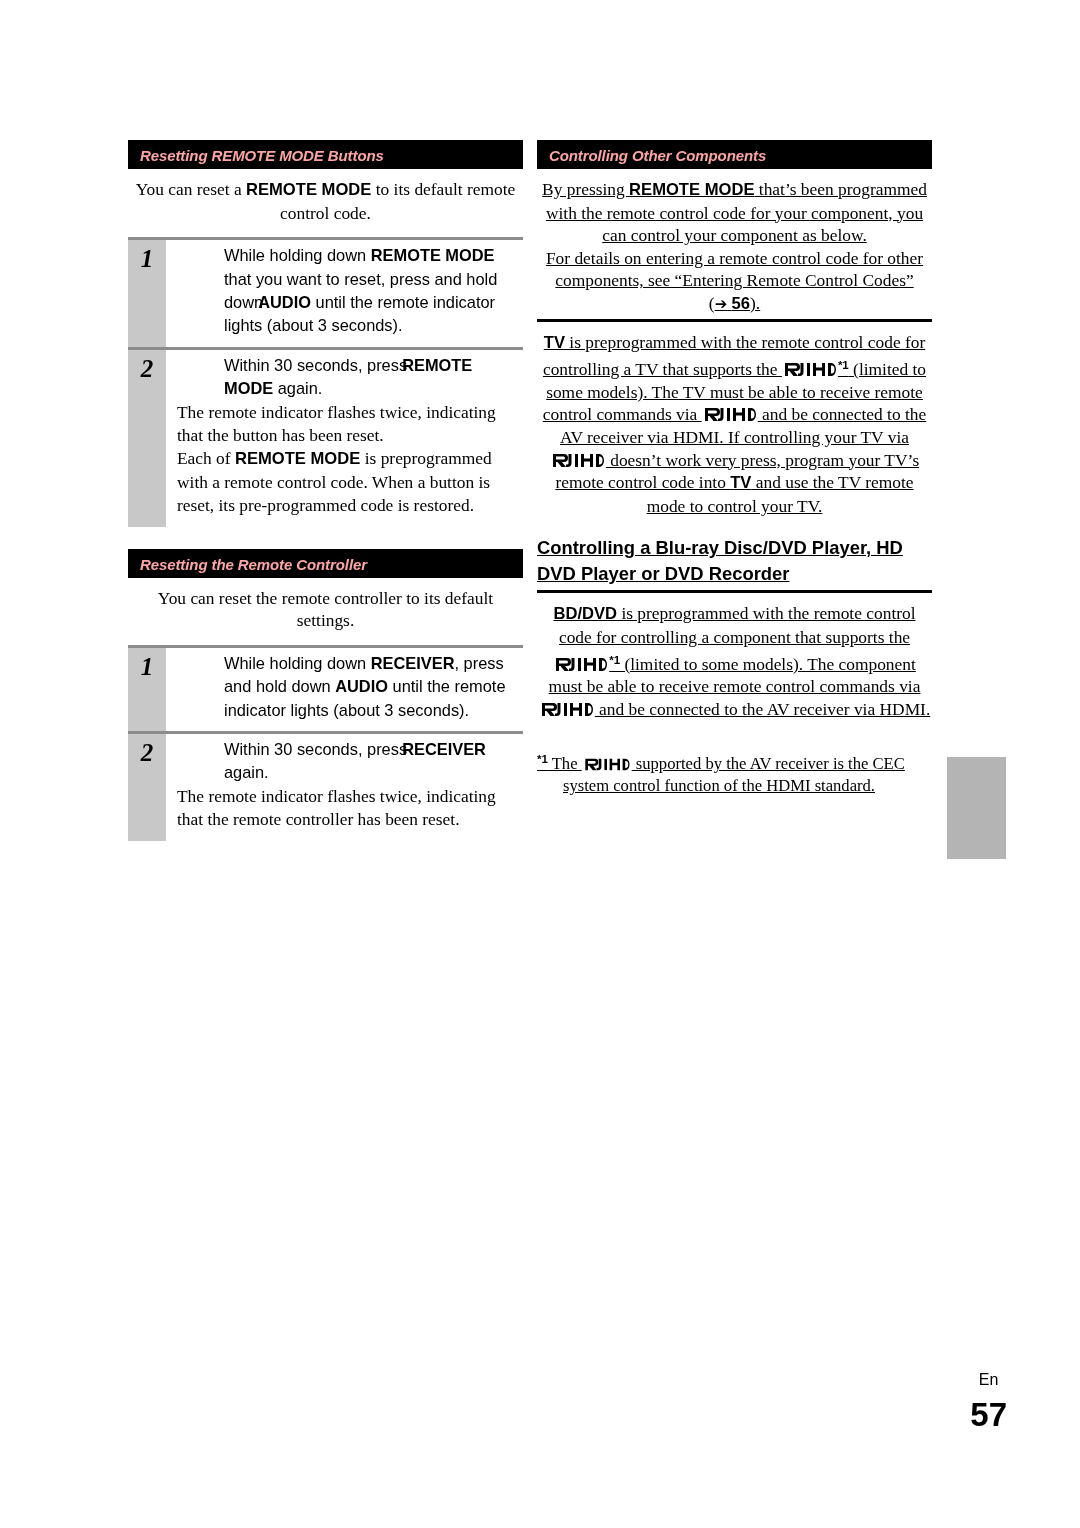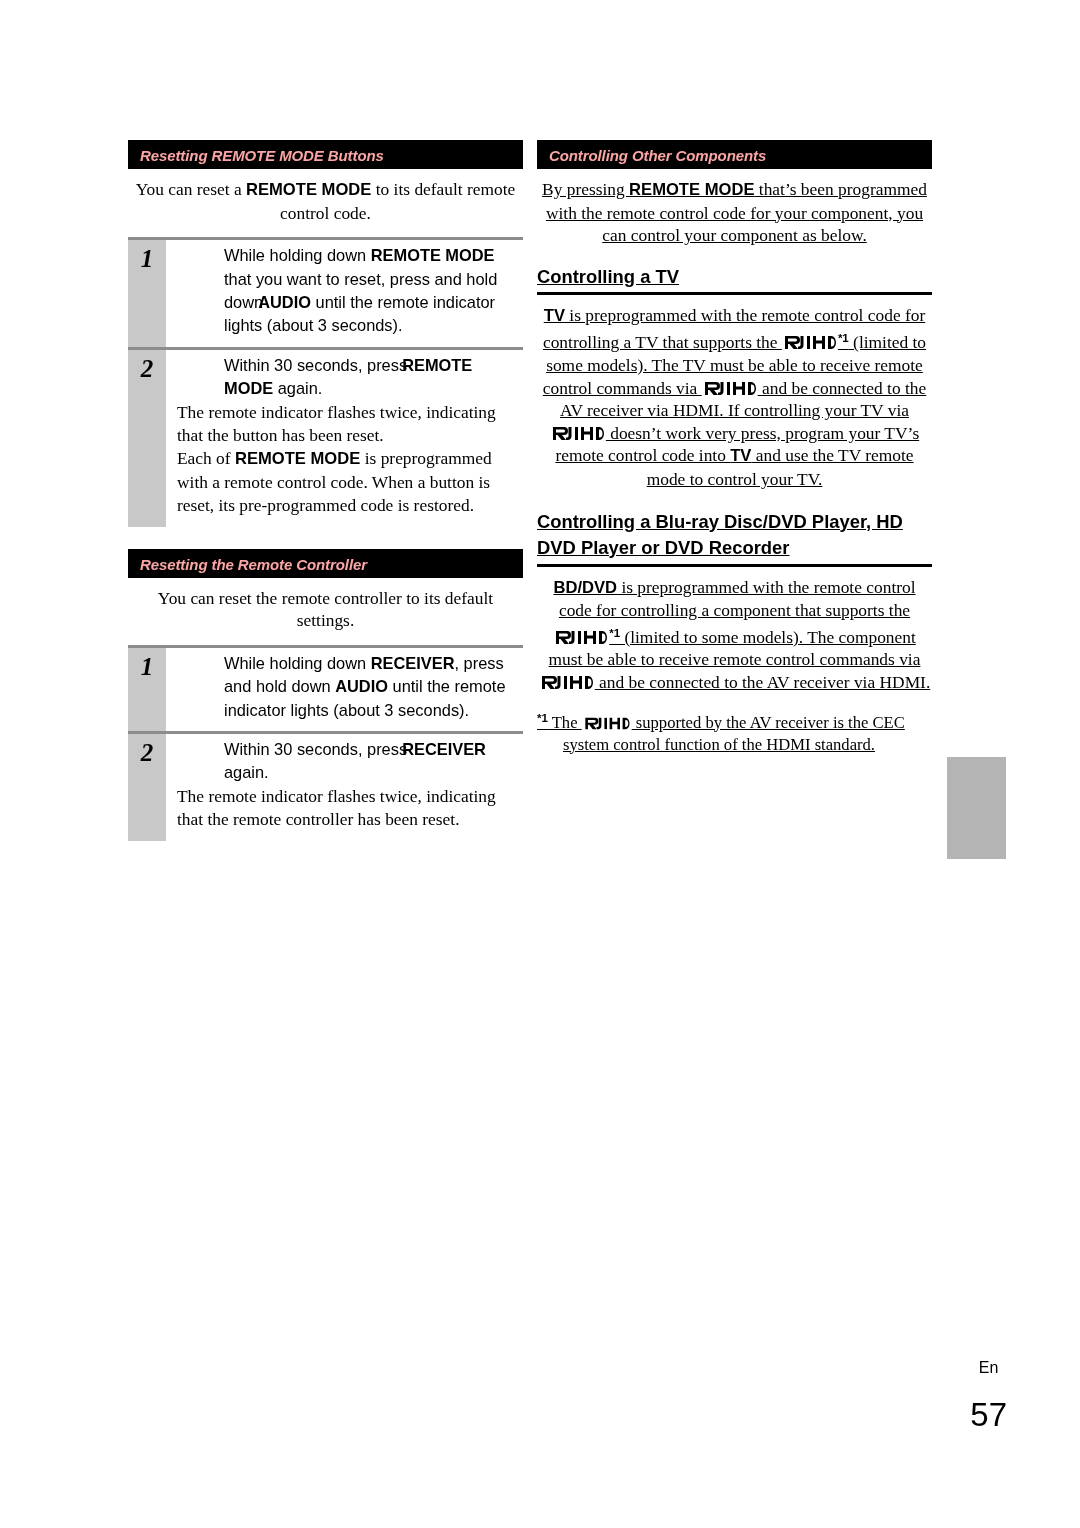--- a/index.html
+++ b/index.html
@@ -137,21 +137,21 @@
     vertical-align: -2px;
     margin: 0 2px;
   }
   .rihd svg { display: block; }
 
   
   .footnote {
     font-family: "Liberation Serif", serif;
     font-size: 16.6px;
     line-height: 22px;
-    margin-top: 13px;
+    margin-top: 28px;
     padding-left: 26px;
     text-indent: -26px;
   }
 
   
   #side-tab {
     position: absolute;
     left: 947px;
     top: 757px;
     width: 59px;
@@ -168,22 +168,22 @@
     font-family: "Liberation Sans", sans-serif;
   }
   #footer .lang {
     font-size: 16px;
     line-height: 22px;
     font-weight: normal;
   }
   #footer .pageno {
     font-size: 33px;
     line-height: 36px;
-    font-weight: normal;
-    margin-top: 18px;
+    font-weight: bold;
+    margin-top: 6px;
   }
 
   .arrow { font-family: "DejaVu Sans", sans-serif; font-size: 15px; }
   sup.ref { font-size: 11.5px; font-weight: bold; font-family: "Liberation Sans", sans-serif; vertical-align: 6px; }
 </style>
 </head>
 <body>
 
 <div id="page">
 
@@ -244,22 +244,23 @@
 
     </div>
   </div>
 
   <div class="col col-right">
 
     <div class="bar">Controlling Other Components</div>
 
     <p class="p"><span>By pressing </span><span class="b">REMOTE MODE</span><span> that’s been programmed with the remote control code for your component, you can control your component as below.</span></p>
 
-
-    <div class="subhead">Controlling a TV</div>
+    <p class="p tight"><span>For details on entering a remote control code for other components, see “Entering Remote Control Codes”</span><br><span>(</span><span class="arrow">➔</span>
+      <span class="b">56</span><span>).</span></p>
+
     <div class="rule-black"></div>
 
     <p class="p"><span class="b">TV</span><span> is preprogrammed with the remote control code for controlling a TV that supports the </span><span class="rihd">
         <svg width="52" height="15" viewBox="0 0 104 30" aria-hidden="true">
           <path d="M2 2 h22 a8 8 0 0 1 0 16 h-4 l8 10 h-9 l-8 -10 h-3 v10 h-6 z M8 7 v6 h15 a3 3 0 0 0 0 -6 z" fill="#000"></path>
           <path d="M33 2 h6 v18 a8 8 0 0 1 -8 8 h-3 v-5 h2 a3 3 0 0 0 3 -3 z" fill="#000"></path>
           <path d="M46 2 h6 v26 h-6 z" fill="#000"></path>
           <path d="M58 2 h6 v9 h12 v-9 h6 v26 h-6 v-11 h-12 v11 h-6 z" fill="#000"></path>
           <path d="M88 2 h7 a9 13 0 0 1 0 26 h-7 z M94 7 v16 h1 a6 8 0 0 0 0 -16 z" fill="#000"></path>
         </svg>

